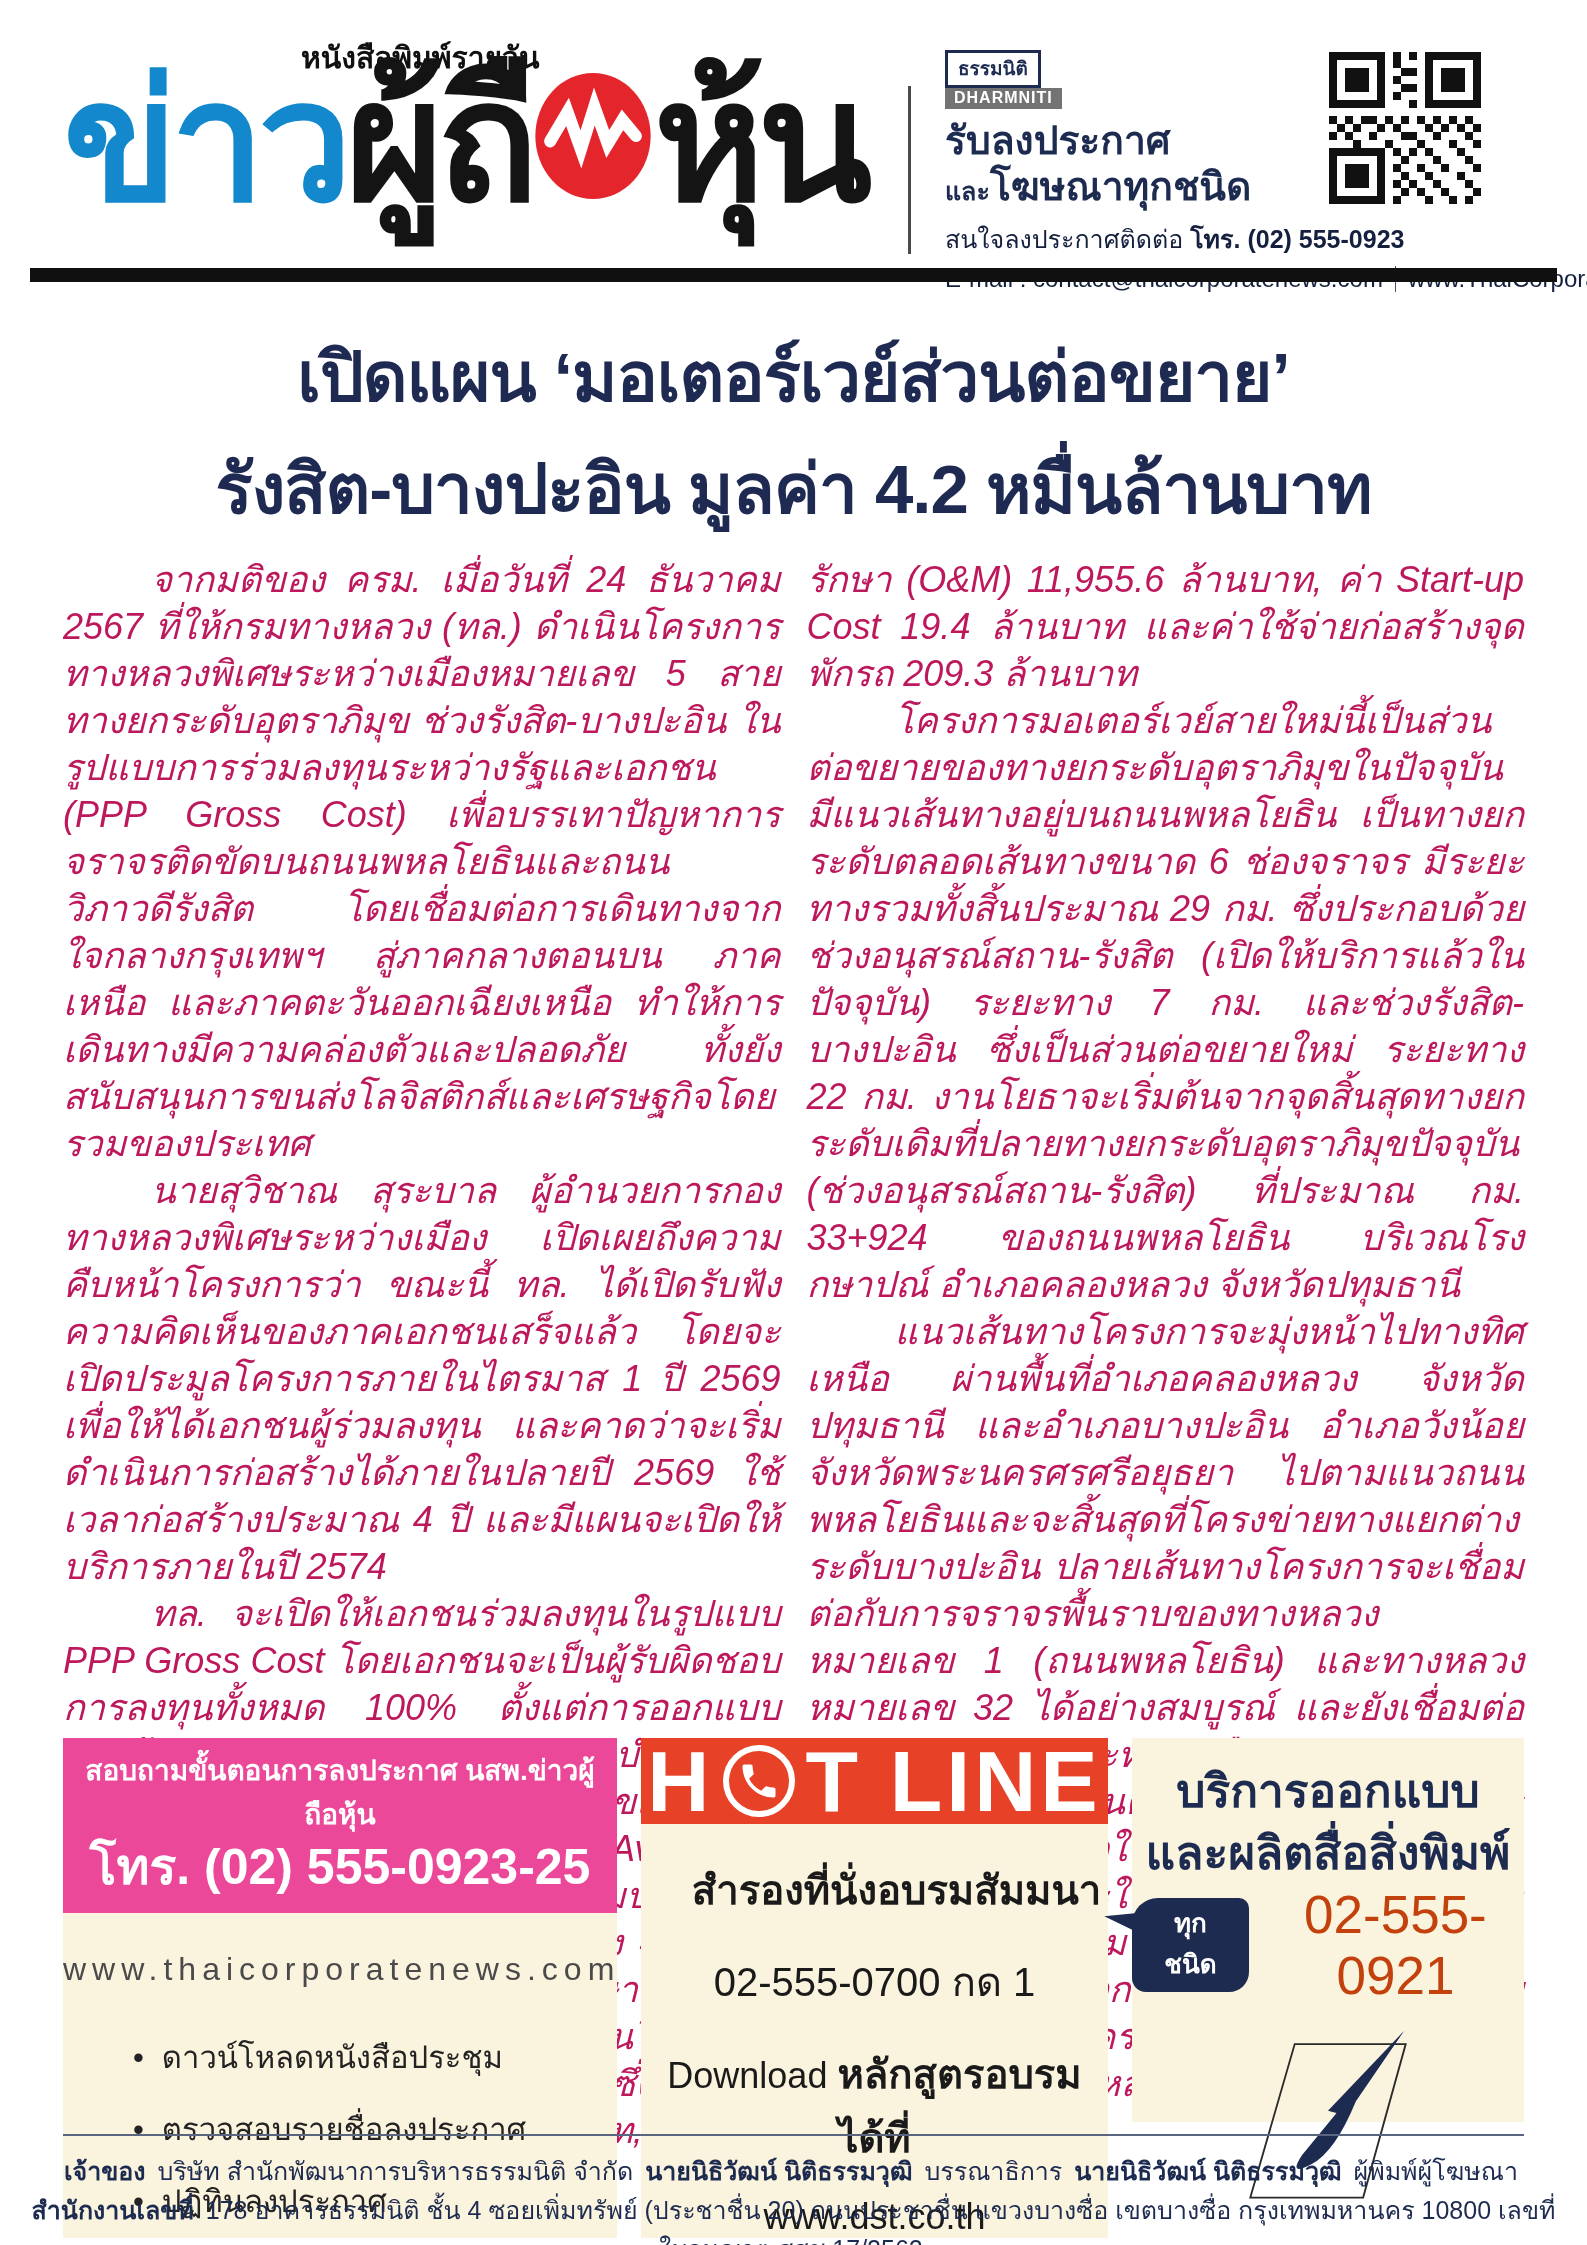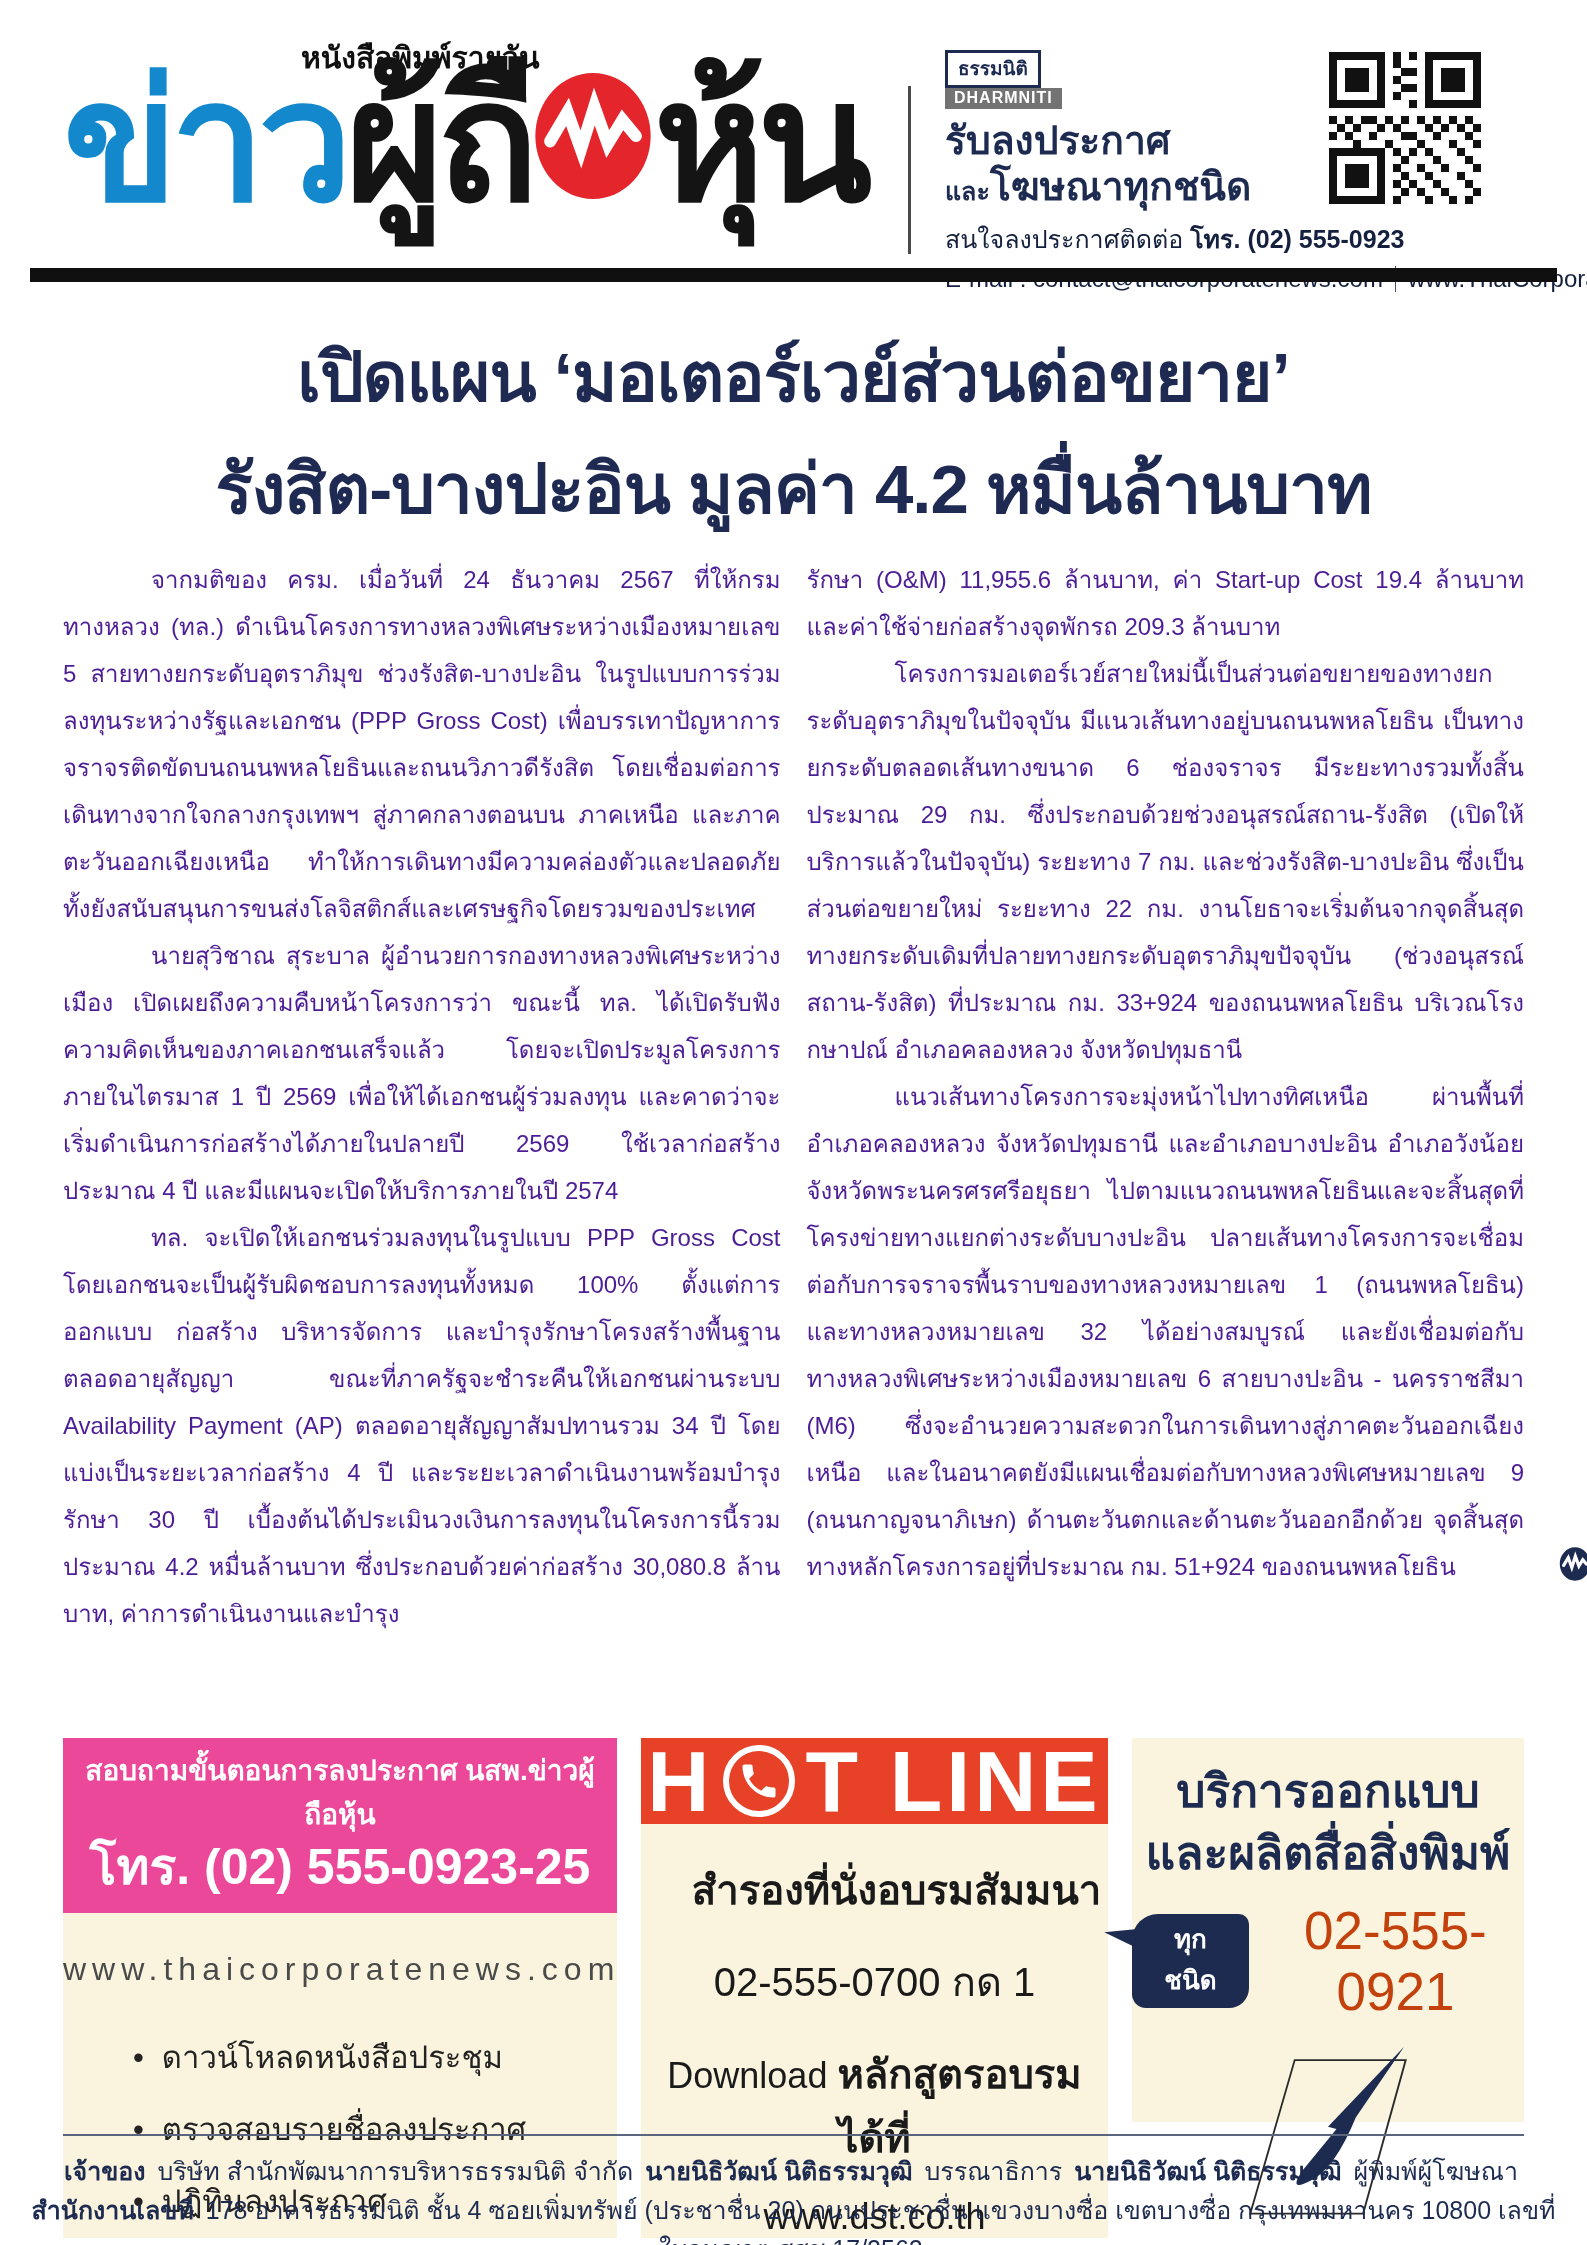--- a/index.html
+++ b/index.html
@@ -27,21 +27,21 @@
   .qr { position:absolute; right:60px; top:28px; width:152px; height:152px; background:#fff; }
 
   .black-rule { position:absolute; top:268px; left:30px; right:30px; height:14px; background:#101010; }
 
   
   .headline { position:absolute; top:322px; left:40px; right:40px; text-align:center; color:#1e2a52; font-weight:800; }
   .headline div { font-size:69px; line-height:112px; letter-spacing:-1px; }
 
   
   .article { position:absolute; top:556px; left:63px; right:63px; display:flex; gap:26px; }
-  .col { flex:1 1 0; font-size:24px; line-height:47px; text-align:justify; color:#4c1d95; }
+  .col { flex:1 1 0; font-size:36px; line-height:47px; text-align:justify; color:#be185d;font-style:italic; }
   .col p { margin:0; }
   .col p.indent { text-indent:88px; }
   .end-mark { display:inline-block; width:34px; height:34px; vertical-align:-6px; margin-left:14px; }
 
   
   .ads { position:absolute; top:1738px; left:63px; right:63px; height:384px; display:flex; gap:24px; }
   .adbox { height:100%; display:flex; flex-direction:column; }
   .adbox .cream { background:#faf3dd; flex:1; }
   .box-inquiry { width:554px; }
   .box-inquiry .hdr { background:#ec4899; color:#fff; text-align:center; padding:10px 6px 14px; }
@@ -60,21 +60,21 @@
   .hl-body { text-align:center; padding-top:34px; color:#1a1a1a; }
   .hl-l1 { font-size:40px; font-weight:800; margin-bottom:28px;padding-left:44px; }
   .hl-l2 { font-size:40px; margin-bottom:28px; }
   .hl-l3 { font-size:36px; margin-bottom:26px; }
   .hl-l3 b { font-size:40px; font-weight:800; }
   .hl-l4 { font-size:36px; }
 
   .box-design { flex:1; background:#faf3dd; text-align:center; color:#1d2b50; padding-top:22px; }
   .dz-l1 { font-size:46px; font-weight:800; line-height:1.35; }
   .dz-l2 { font-size:46px; font-weight:800; line-height:1.35; }
-  .dz-row { margin-top:16px; display:flex; align-items:center; justify-content:center; gap:18px; }
+  .dz-row { margin-top:0; display:flex; align-items:center; justify-content:center; gap:18px; }
   .brand-badge { position:relative; background:#1d2b50; color:#fff; font-size:26px; font-weight:700; padding:4px 22px 8px; border-radius:26px 10px 20px 14px; }
   .brand-badge::before { content:""; position:absolute; left:-28px; top:12px; border-style:solid; border-width:9px 32px 9px 0; border-color:transparent #1d2b50 transparent transparent; transform:rotate(10deg); }
   .dz-phone { font-size:53px; color:#c2410c; }
   .dz-logo { margin-top:14px; }
 
   
   .footer-rule { position:absolute; top:2134px; left:63px; right:63px; height:2px; background:#5a6580; }
   .footer { position:absolute; top:2152px; left:30px; right:30px; text-align:center; color:#1d2b50; font-size:25px; line-height:39px; }
   .footer b { font-weight:800; }
   .footer span { margin:0 5px; }

